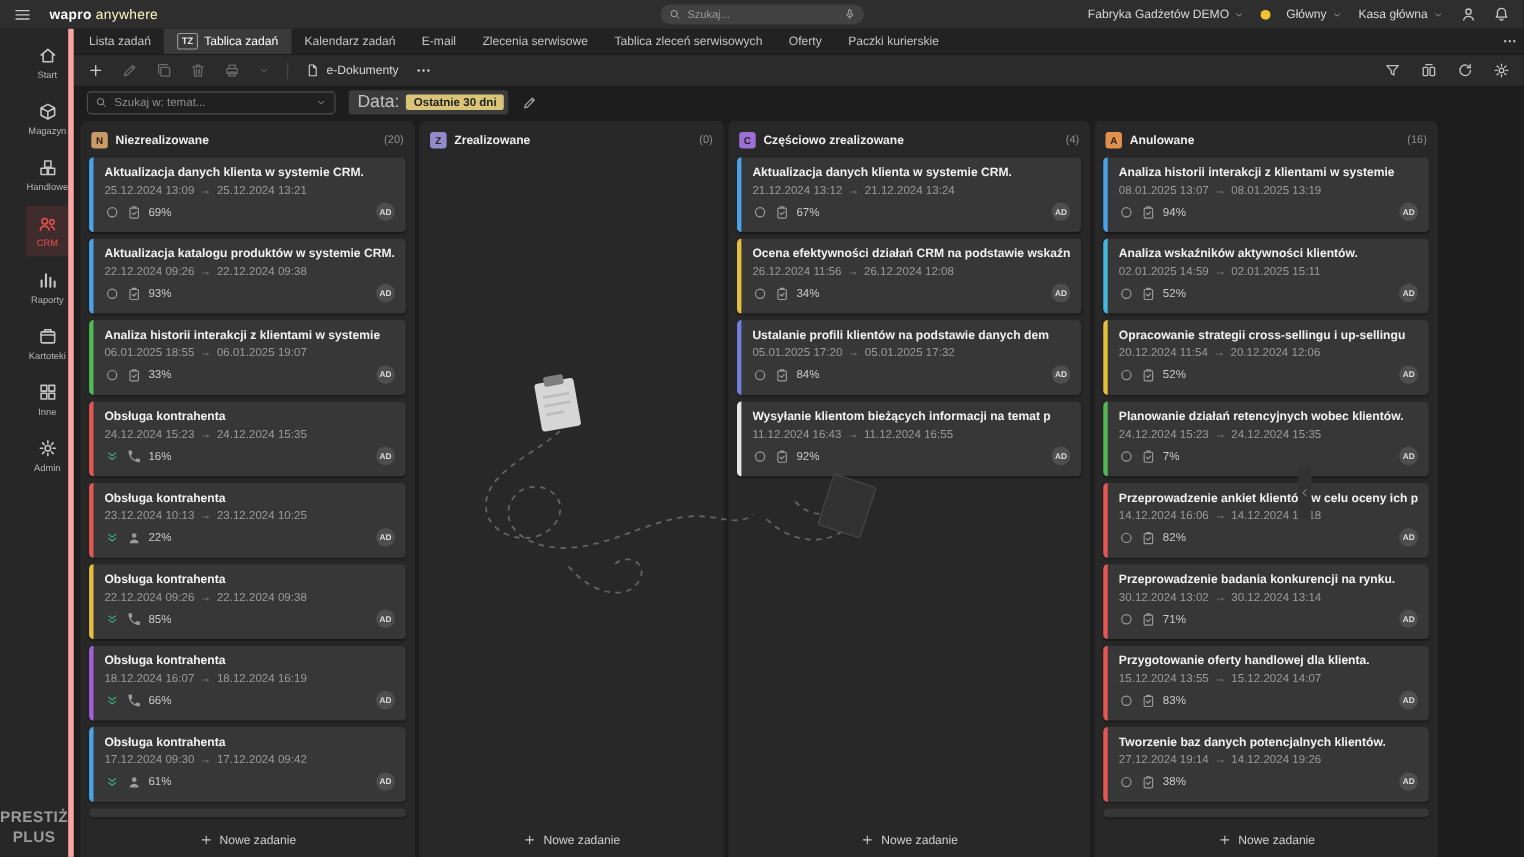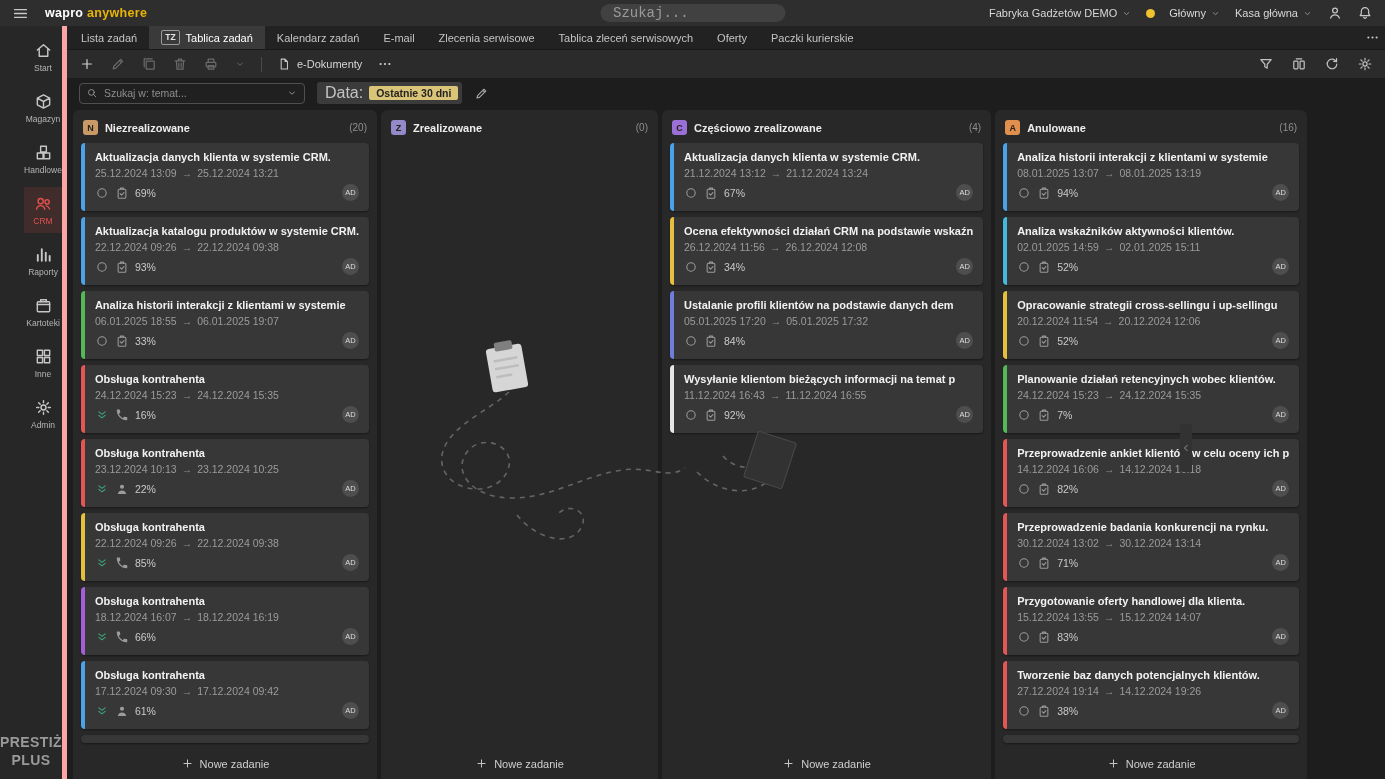--- a/index.html
+++ b/index.html
@@ -7,25 +7,25 @@
     font-family:"Liberation Sans",sans-serif;color:#e6e6e6;font-size:11px}
   .app{display:flex;flex-direction:column;width:1385px;height:779px}
 
   
   .topbar{flex:0 0 26px;background:#2e2e2e;display:flex;align-items:center;padding:0 12px;position:relative;z-index:5}
   .icon{display:inline-flex;align-items:center;justify-content:center;color:#c9c9c9}
   .icon svg{width:100%;height:100%}
   .tb-burger{width:17px;height:17px;cursor:pointer;margin-right:16px}
   .logo{font-size:12.5px;letter-spacing:.3px;white-space:nowrap}
   .logo .b{font-weight:700;color:#fff}
-  .logo .r{font-weight:700;color:#eab308}
+  .logo .r{font-weight:400;color:#fef9c3}
   .tb-search{position:absolute;left:50%;top:50%;transform:translate(-50%,-50%);
     width:185px;height:18px;background:#414141;border-radius:9px;display:flex;align-items:center;padding:0 7px;gap:6px}
   .tb-search .mag{width:12px;height:12px;color:#a7a7a7}
-  .tb-search input{flex:1;background:none;border:none;outline:none;color:#ddd;font-size:14px;font-family:Liberation Mono, monospace}
+  .tb-search input{flex:1;background:none;border:none;outline:none;color:#ddd;font-size:10px;font-family:Liberation Sans, sans-serif}
   .tb-search input::placeholder{color:#9a9a9a}
   .tb-search .mic{width:12px;height:12px;color:#a7a7a7;cursor:pointer}
   .tb-right{margin-left:auto;display:flex;align-items:center;gap:14px;font-size:11px;color:#d8d8d8}
   .tb-menu{display:flex;align-items:center;gap:4px;cursor:pointer;white-space:nowrap}
   .tb-menu .chv{width:11px;height:11px;color:#9f9f9f}
   .tb-dot{width:9px;height:9px;border-radius:50%}
   .tb-ico{width:16px;height:16px;cursor:pointer}
 
   
   .shell{flex:1;display:flex;min-height:0}
@@ -81,21 +81,21 @@
   .card.partial{min-height:8px;height:8px;padding:0}
   .card-bar{position:absolute;left:0;top:0;bottom:0;width:4px;border-radius:4px 0 0 4px}
   .card-title{font-size:11px;font-weight:700;color:#f2f2f2;white-space:nowrap;overflow:hidden}
   .card-dates{display:flex;align-items:center;gap:5px;font-size:10.5px;color:#9b9b9b;margin-top:4px;white-space:nowrap}
   .d-arr::before{content:"\2192";color:#8b8b8b}
   .card-foot{display:flex;align-items:center;gap:6px;margin-top:5px}
   .cf-ic{width:14px;height:14px;display:inline-flex;color:#9b9b9b}
   .cf-ic svg{width:100%;height:100%}
   .cf-ic.chevrons-down{color:#3fa97c}
   .cf-pct{font-size:10.5px;color:#c9c9c9}
-  .cf-av{margin-left:auto;width:17px;height:17px;border-radius:50%;background:#4e4e4e;color:#ddd;font-size:7.5px;font-weight:400;display:flex;align-items:center;justify-content:center}
+  .cf-av{margin-left:auto;width:17px;height:17px;border-radius:50%;background:#4e4e4e;color:#ddd;font-size:7.5px;font-weight:700;display:flex;align-items:center;justify-content:center}
   .col-f{flex:0 0 auto;padding:7px 0 9px;display:flex;justify-content:center}
   .new-task{display:flex;align-items:center;gap:6px;background:none;border:none;color:#cfcfcf;font-size:11px;cursor:pointer;font-family:inherit}
   .new-task .icon{width:13px;height:13px}
 
   
   .doodle{position:absolute;left:300px;top:232px;width:440px;height:220px;pointer-events:none;z-index:2}
 
   
   .collapse{position:absolute;left:1180px;top:424px;width:12px;height:48px;background:#323232;border-radius:4px 0 0 4px;display:flex;align-items:center;justify-content:center;cursor:pointer;z-index:6}
   .collapse .icon{width:10px;height:10px;color:#b5b5b5}

